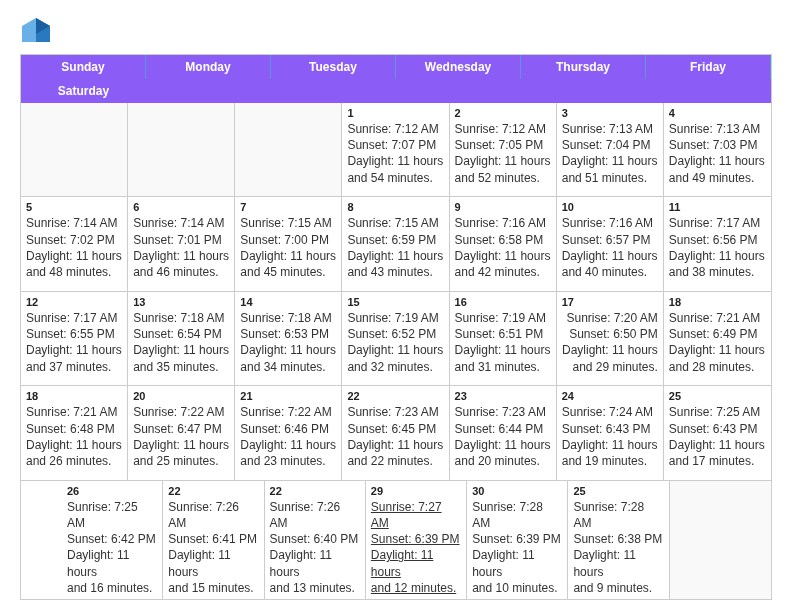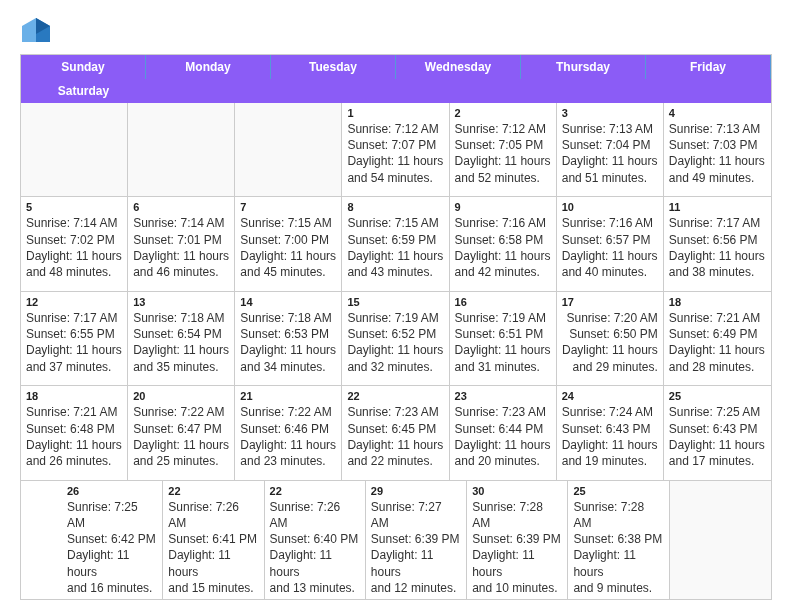--- a/index.html
+++ b/index.html
@@ -350,21 +350,21 @@
           </div>
           <div class="cal-cell">
             <div class="day-num">22</div>
             <div class="cell-info" style="white-space: pre-line;">Sunrise: 7:26 AM
 Sunset: 6:40 PM
 Daylight: 11 hours
 and 13 minutes.</div>
           </div>
           <div class="cal-cell">
             <div class="day-num">29</div>
-            <div class="cell-info" style="white-space: pre-line;">Sunrise: 7:27 AM
+            <div class="cell-info" style="white-space: pre-line; text-decoration: underline;">Sunrise: 7:27 AM
 Sunset: 6:39 PM
 Daylight: 11 hours
 and 12 minutes.</div>
           </div>
           <div class="cal-cell">
             <div class="day-num">30</div>
             <div class="cell-info" style="white-space: pre-line;">Sunrise: 7:28 AM
 Sunset: 6:39 PM
 Daylight: 11 hours
 and 10 minutes.</div>

